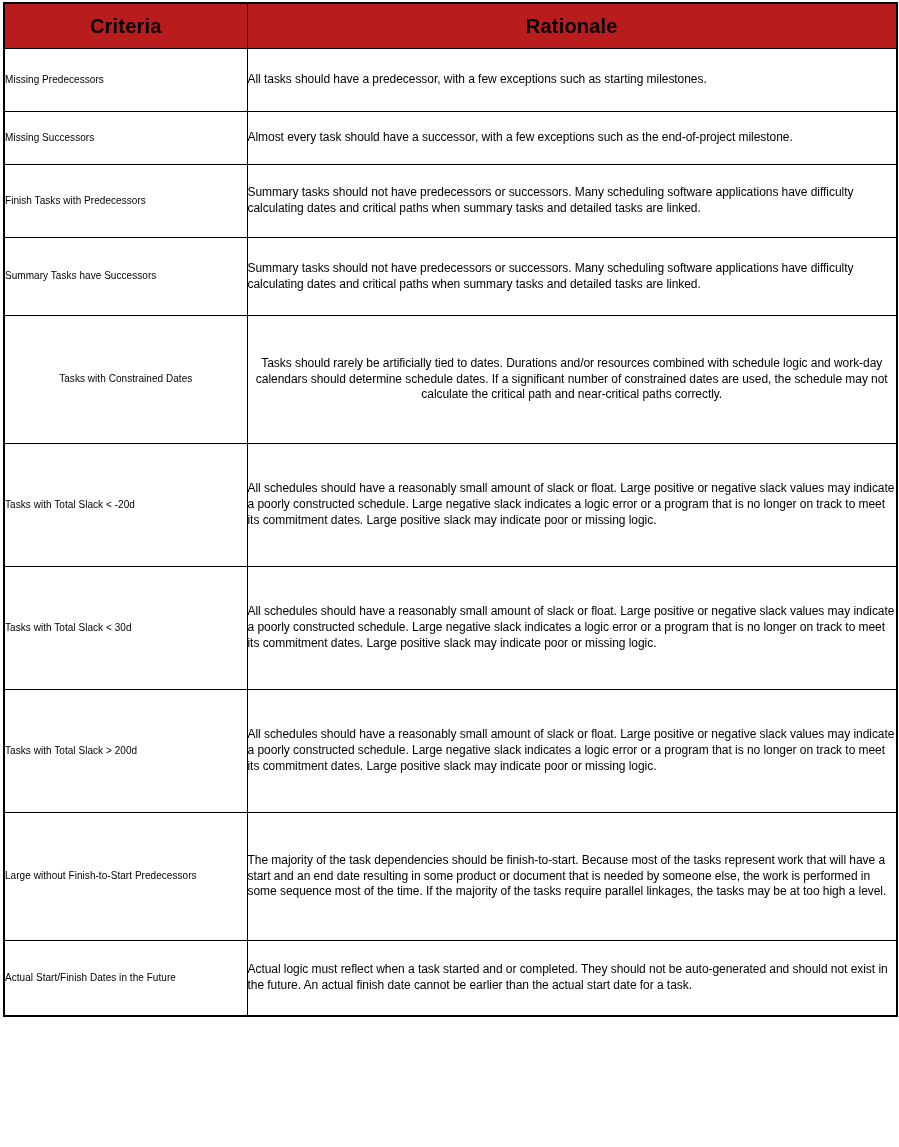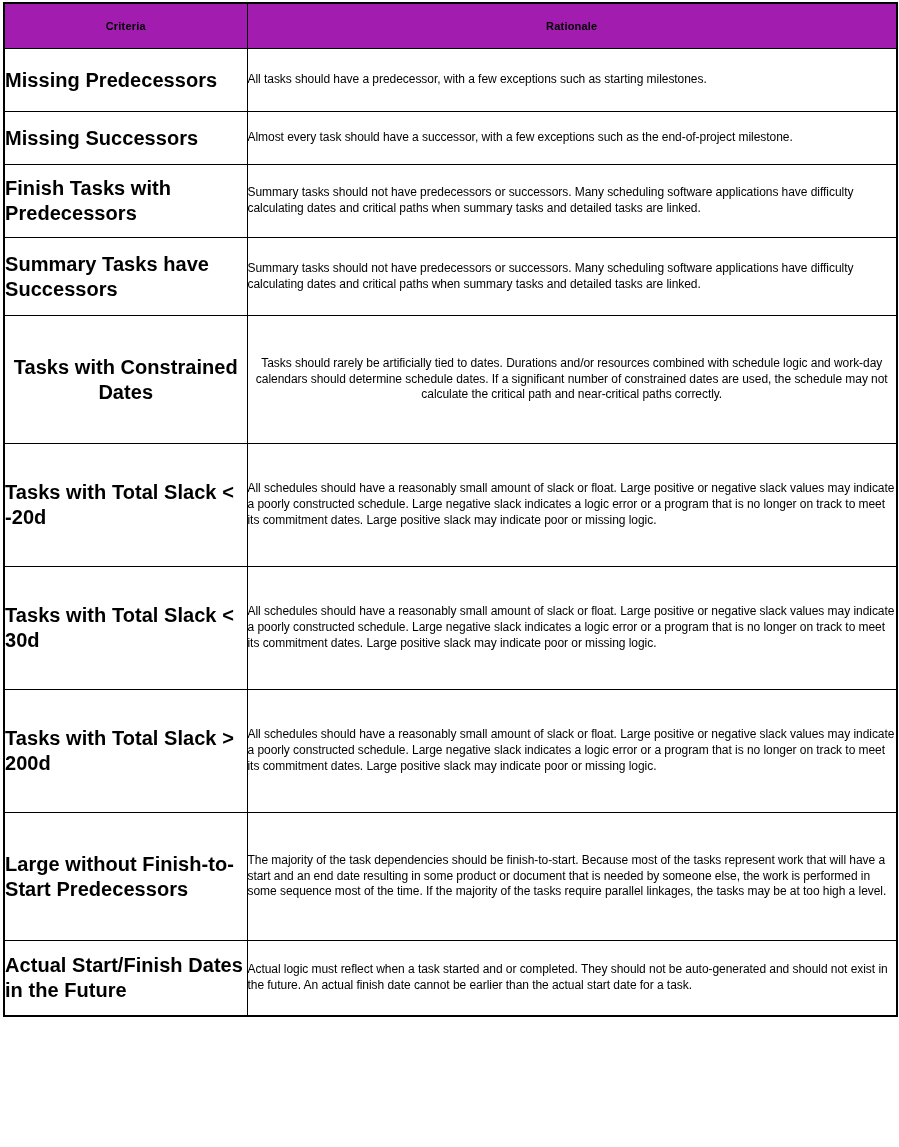--- a/index.html
+++ b/index.html
@@ -36,31 +36,31 @@
   table.criteria-table col.col-rationale { width: 650px; }
 
   table.criteria-table th,
   table.criteria-table td {
     border: 1px solid #000000;
     vertical-align: middle;
     padding: 0;
   }
 
   thead th {
-    background: #a21caf;
+    background: #b91c1c;
     height: 44px;
     text-align: center;
     font-weight: bold;
-    font-size: 11px;
+    font-size: 20px;
     letter-spacing: 0.2px;
   }
 
   td.criteria-cell {
-    font-weight: bold;
-    font-size: 20px;
+    font-weight: normal;
+    font-size: 10px;
     line-height: 1.25;
     padding: 6px 8px 6px 9px;
     letter-spacing: 0.05px;
   }
 
   td.rationale-cell {
     font-weight: normal;
     font-size: 12px;
     line-height: 1.32;
     padding: 7px 6px 7px 11px;

